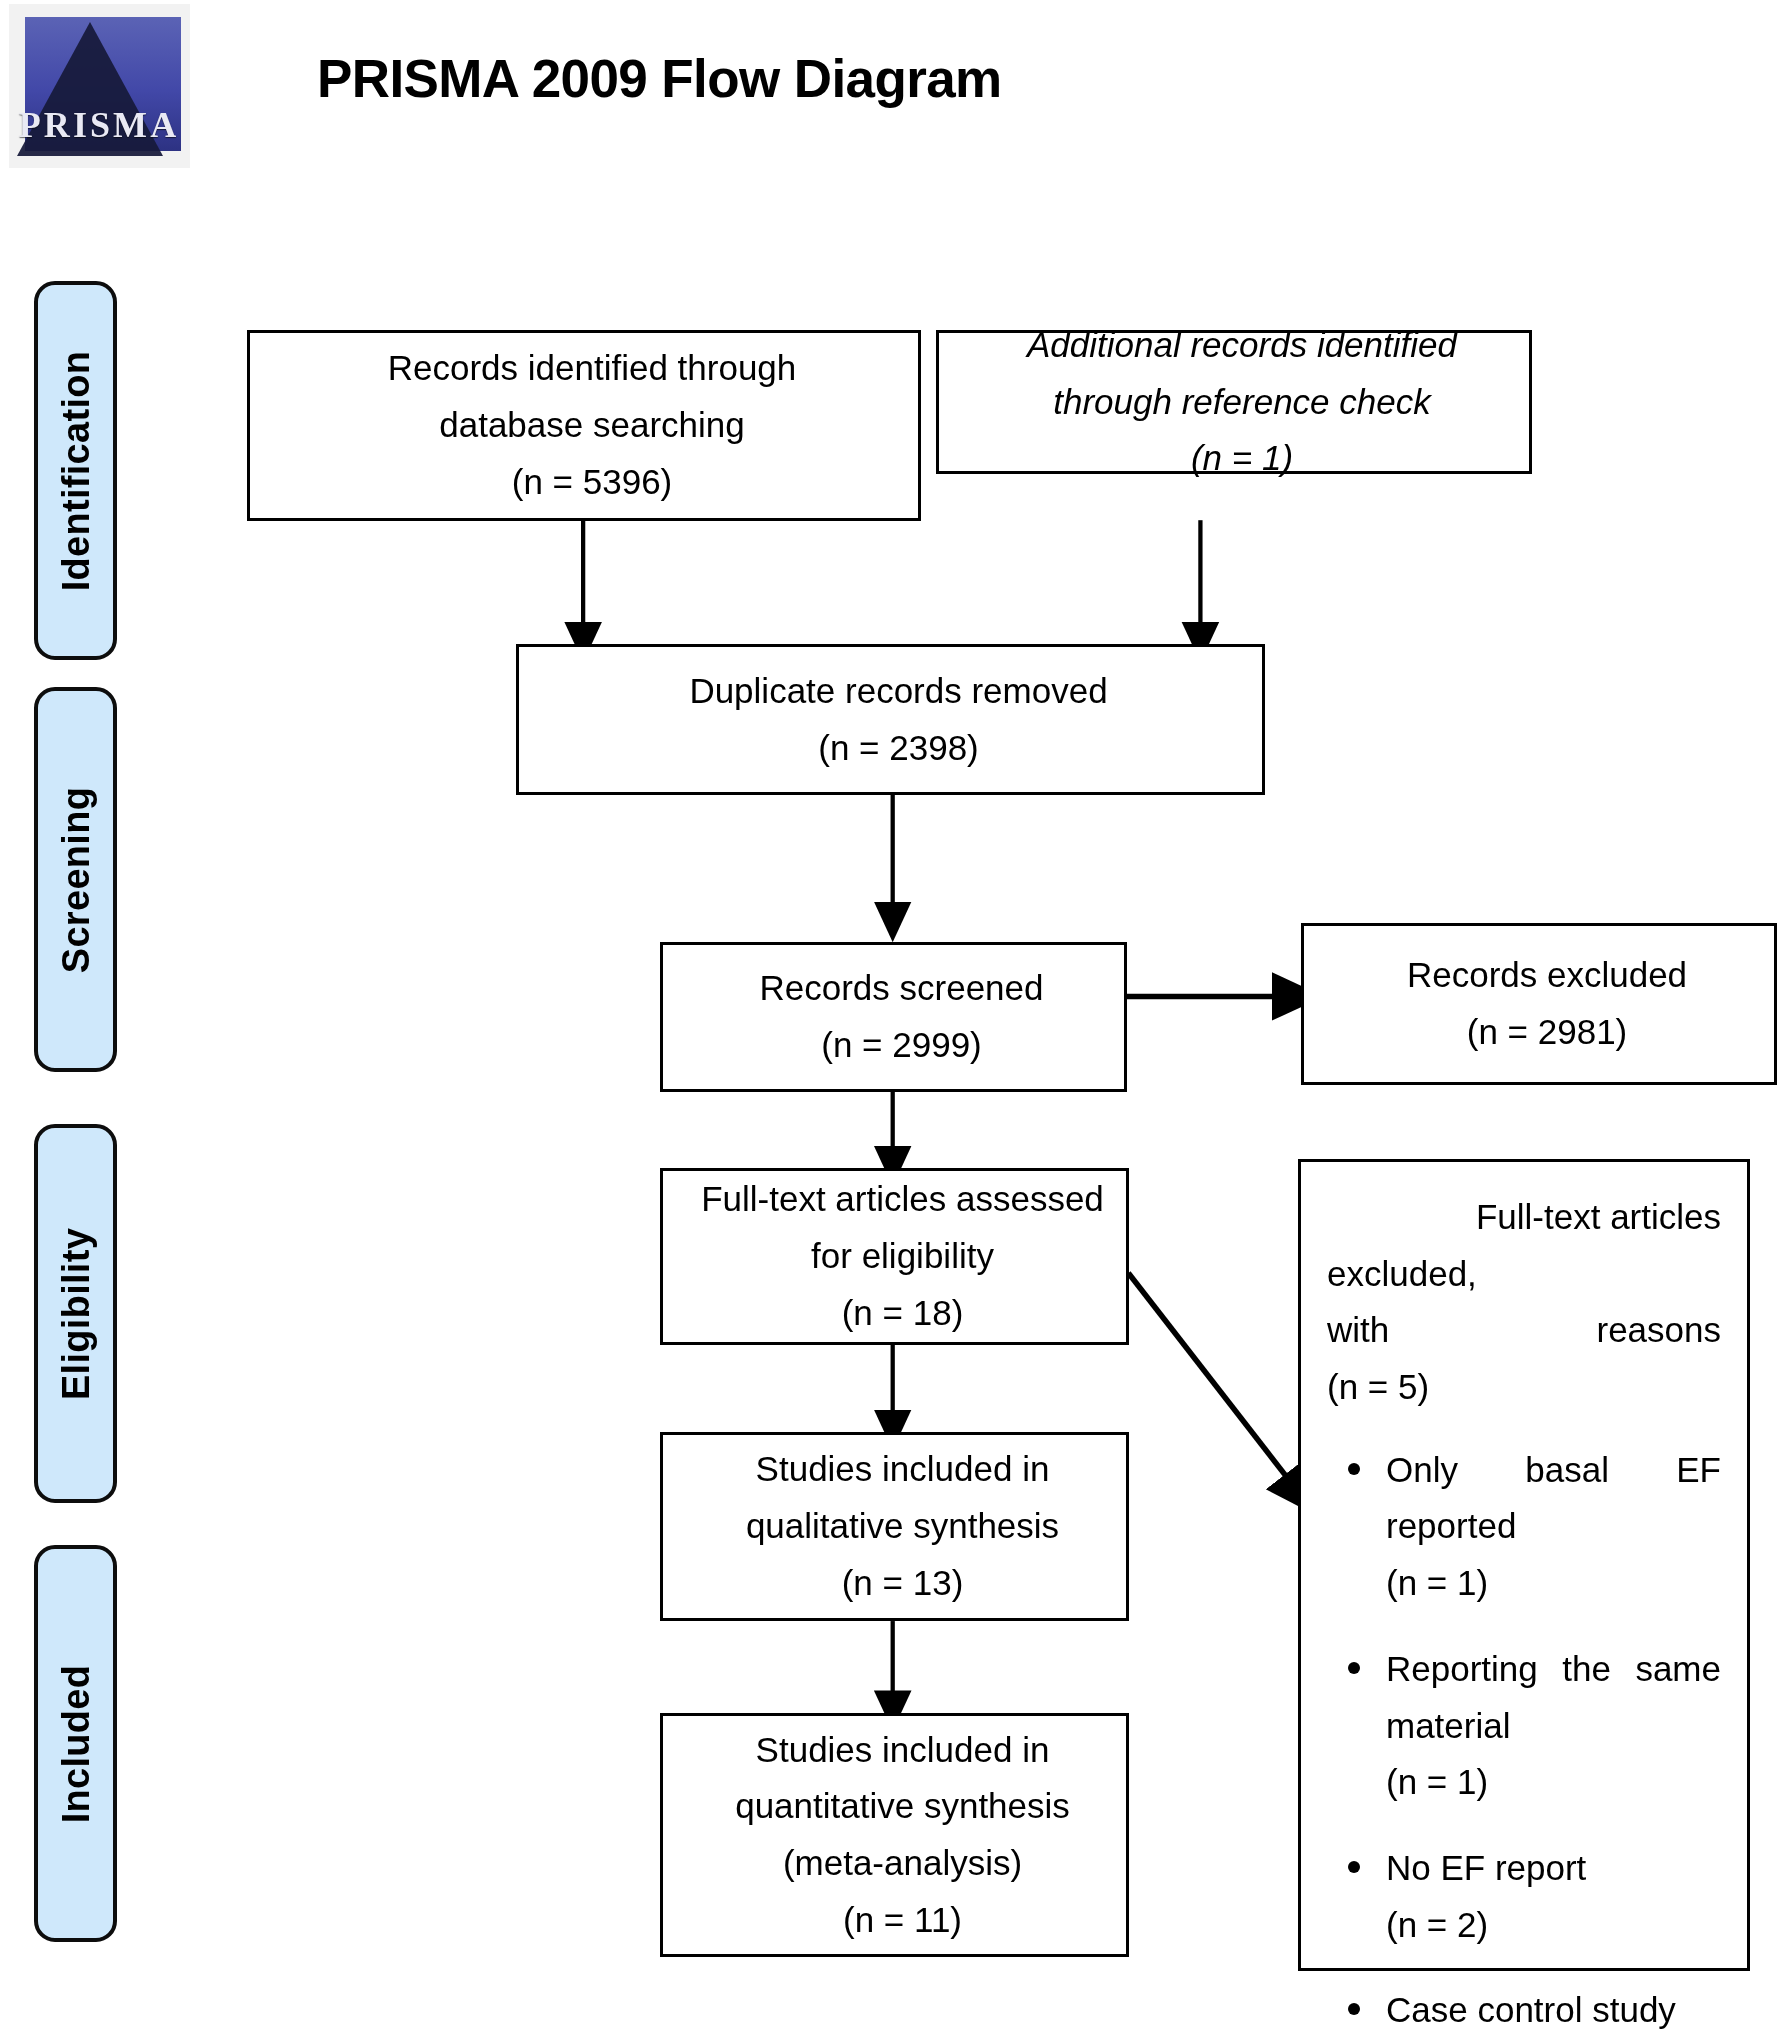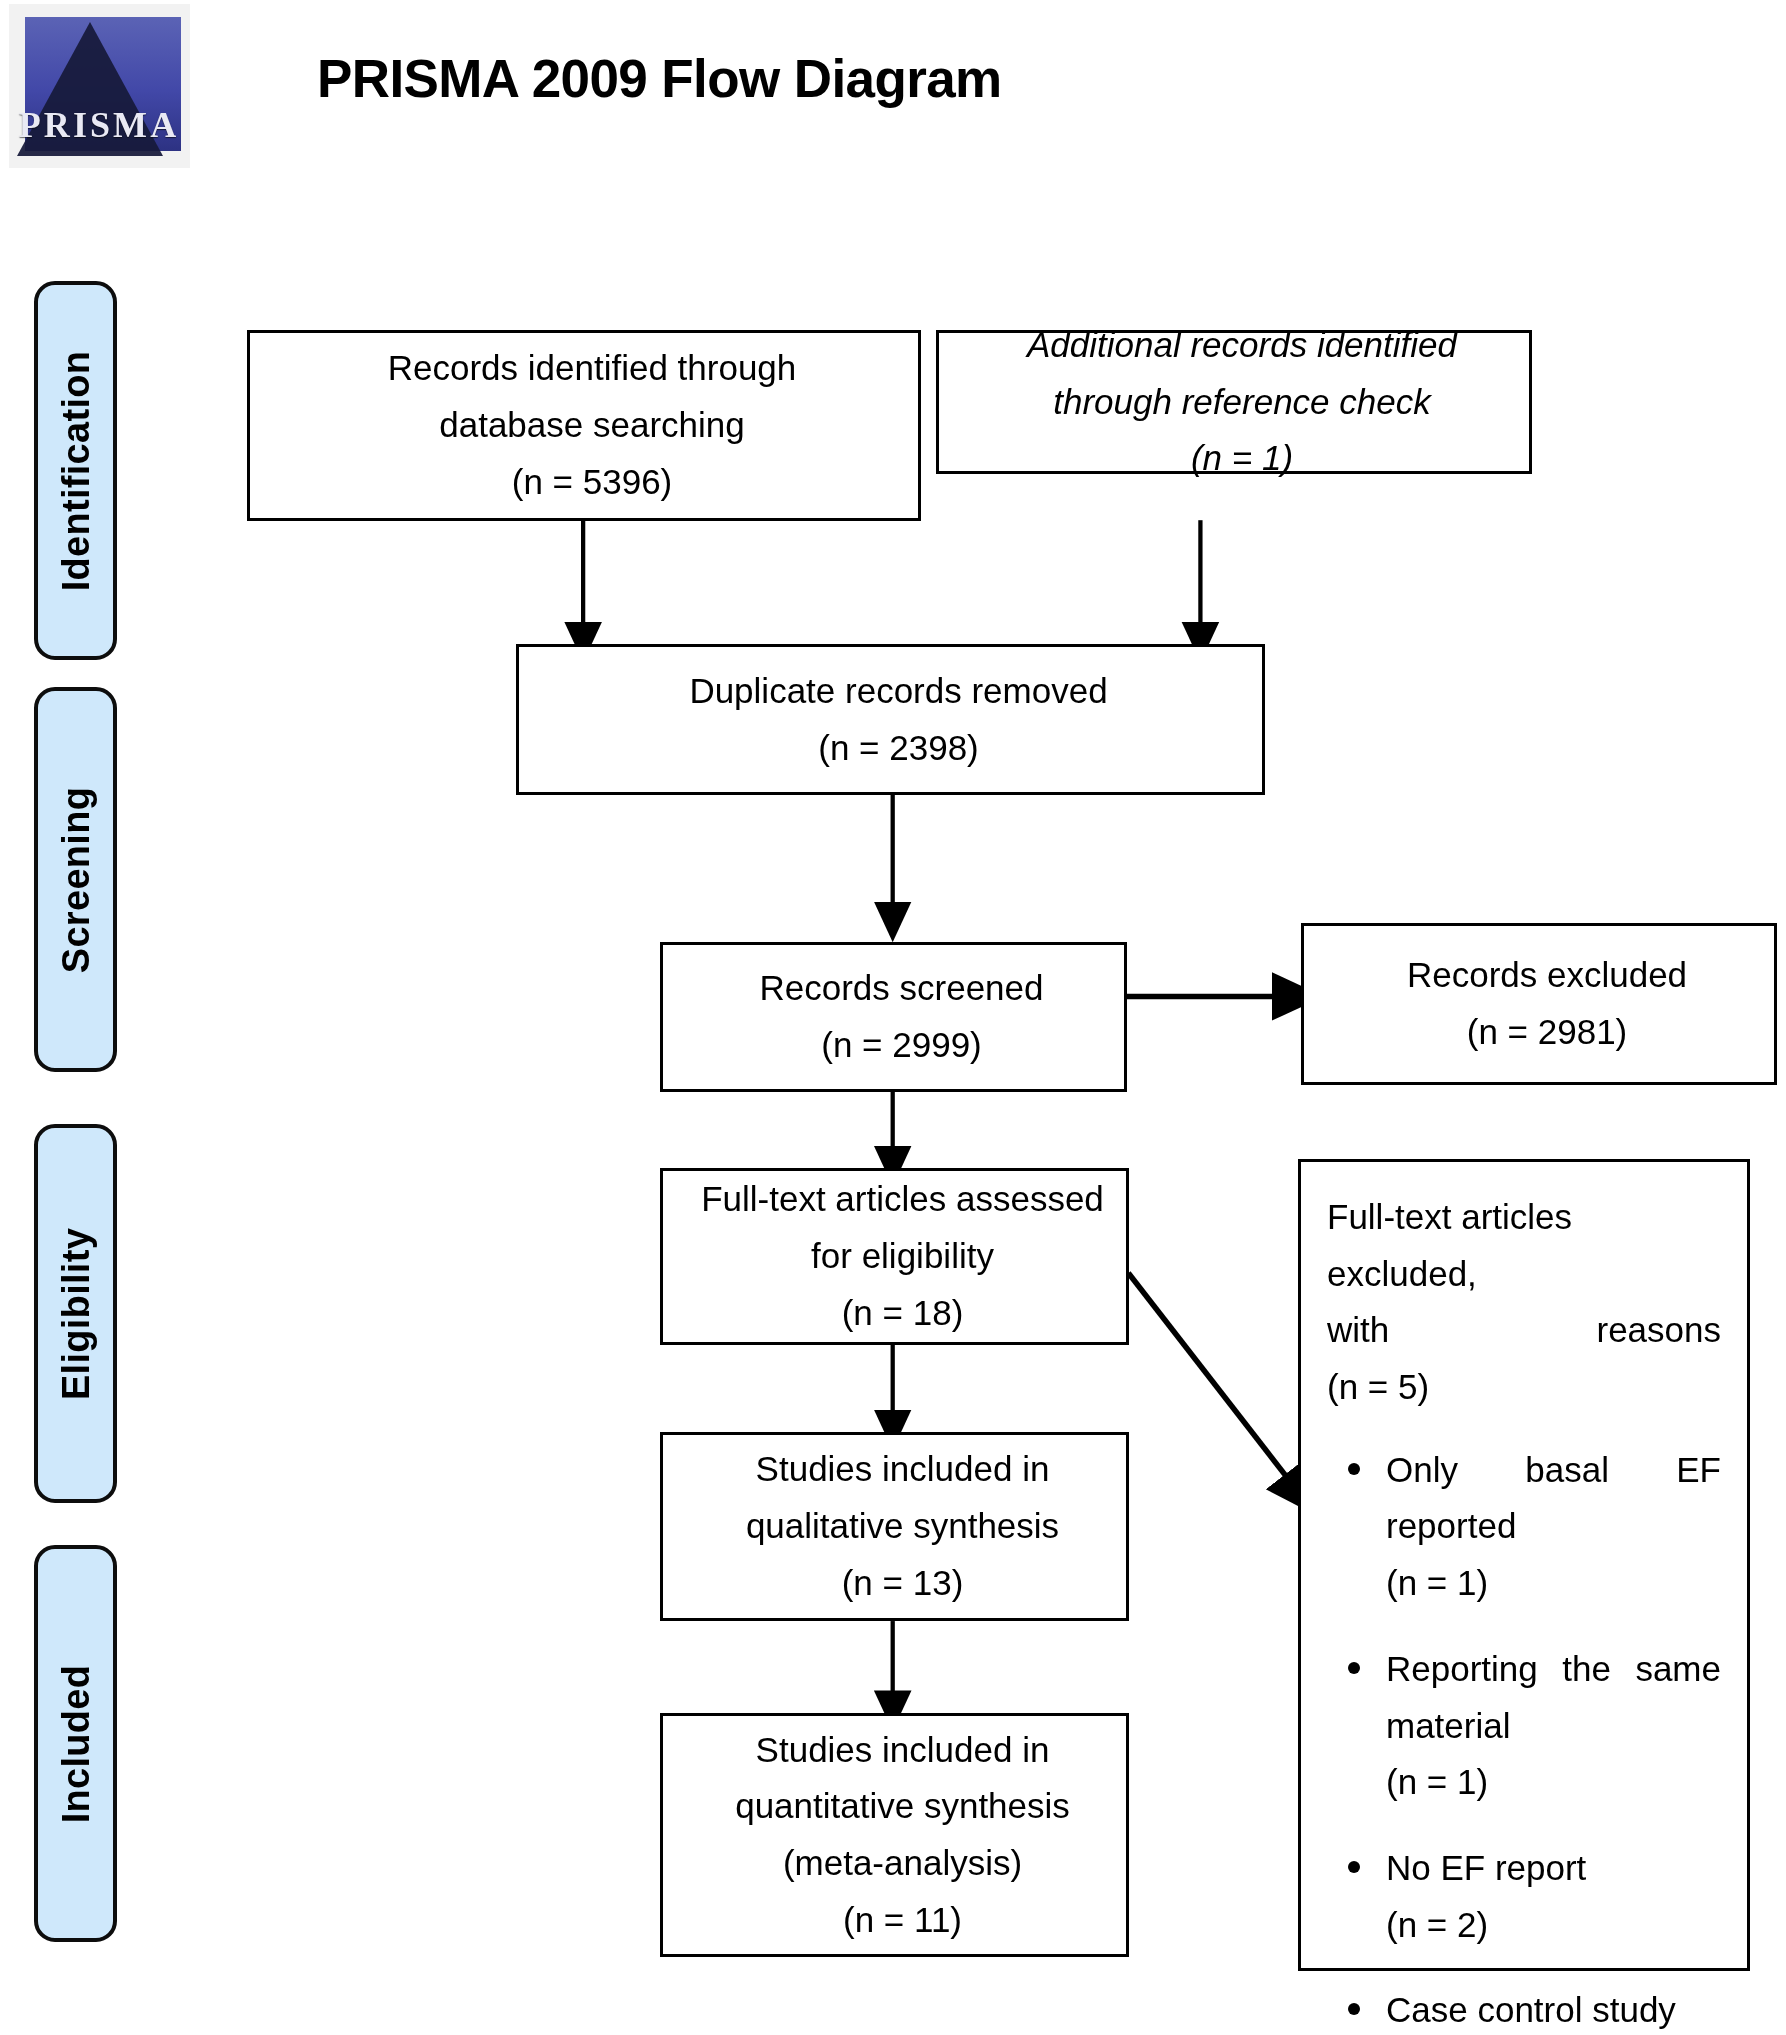--- a/index.html
+++ b/index.html
@@ -124,21 +124,21 @@
     box-sizing: border-box;
     padding: 27px 26px 18.3px 26px;
     font-family: "Liberation Sans Narrow", "Liberation Sans", sans-serif;
     font-size: 35px;
     line-height: 1.62;
     text-align: justify;
     text-align-last: left;
   }
   .ebox .ehead { display: block; }
   .ebox .ehead .just { display: block; text-align: justify; text-align-last: justify; }
-  .ebox .ehead .plain { display: block; text-align: left; }
+  .ebox .ehead .plain { display: block; text-align: right; }
   .ebox ul {
     margin: 26px 0 0 0;
     padding-left: 59px;
     list-style: none;
   }
   .ebox li {
     position: relative;
     margin-bottom: 29px;
     text-align: justify;
     text-align-last: left;

